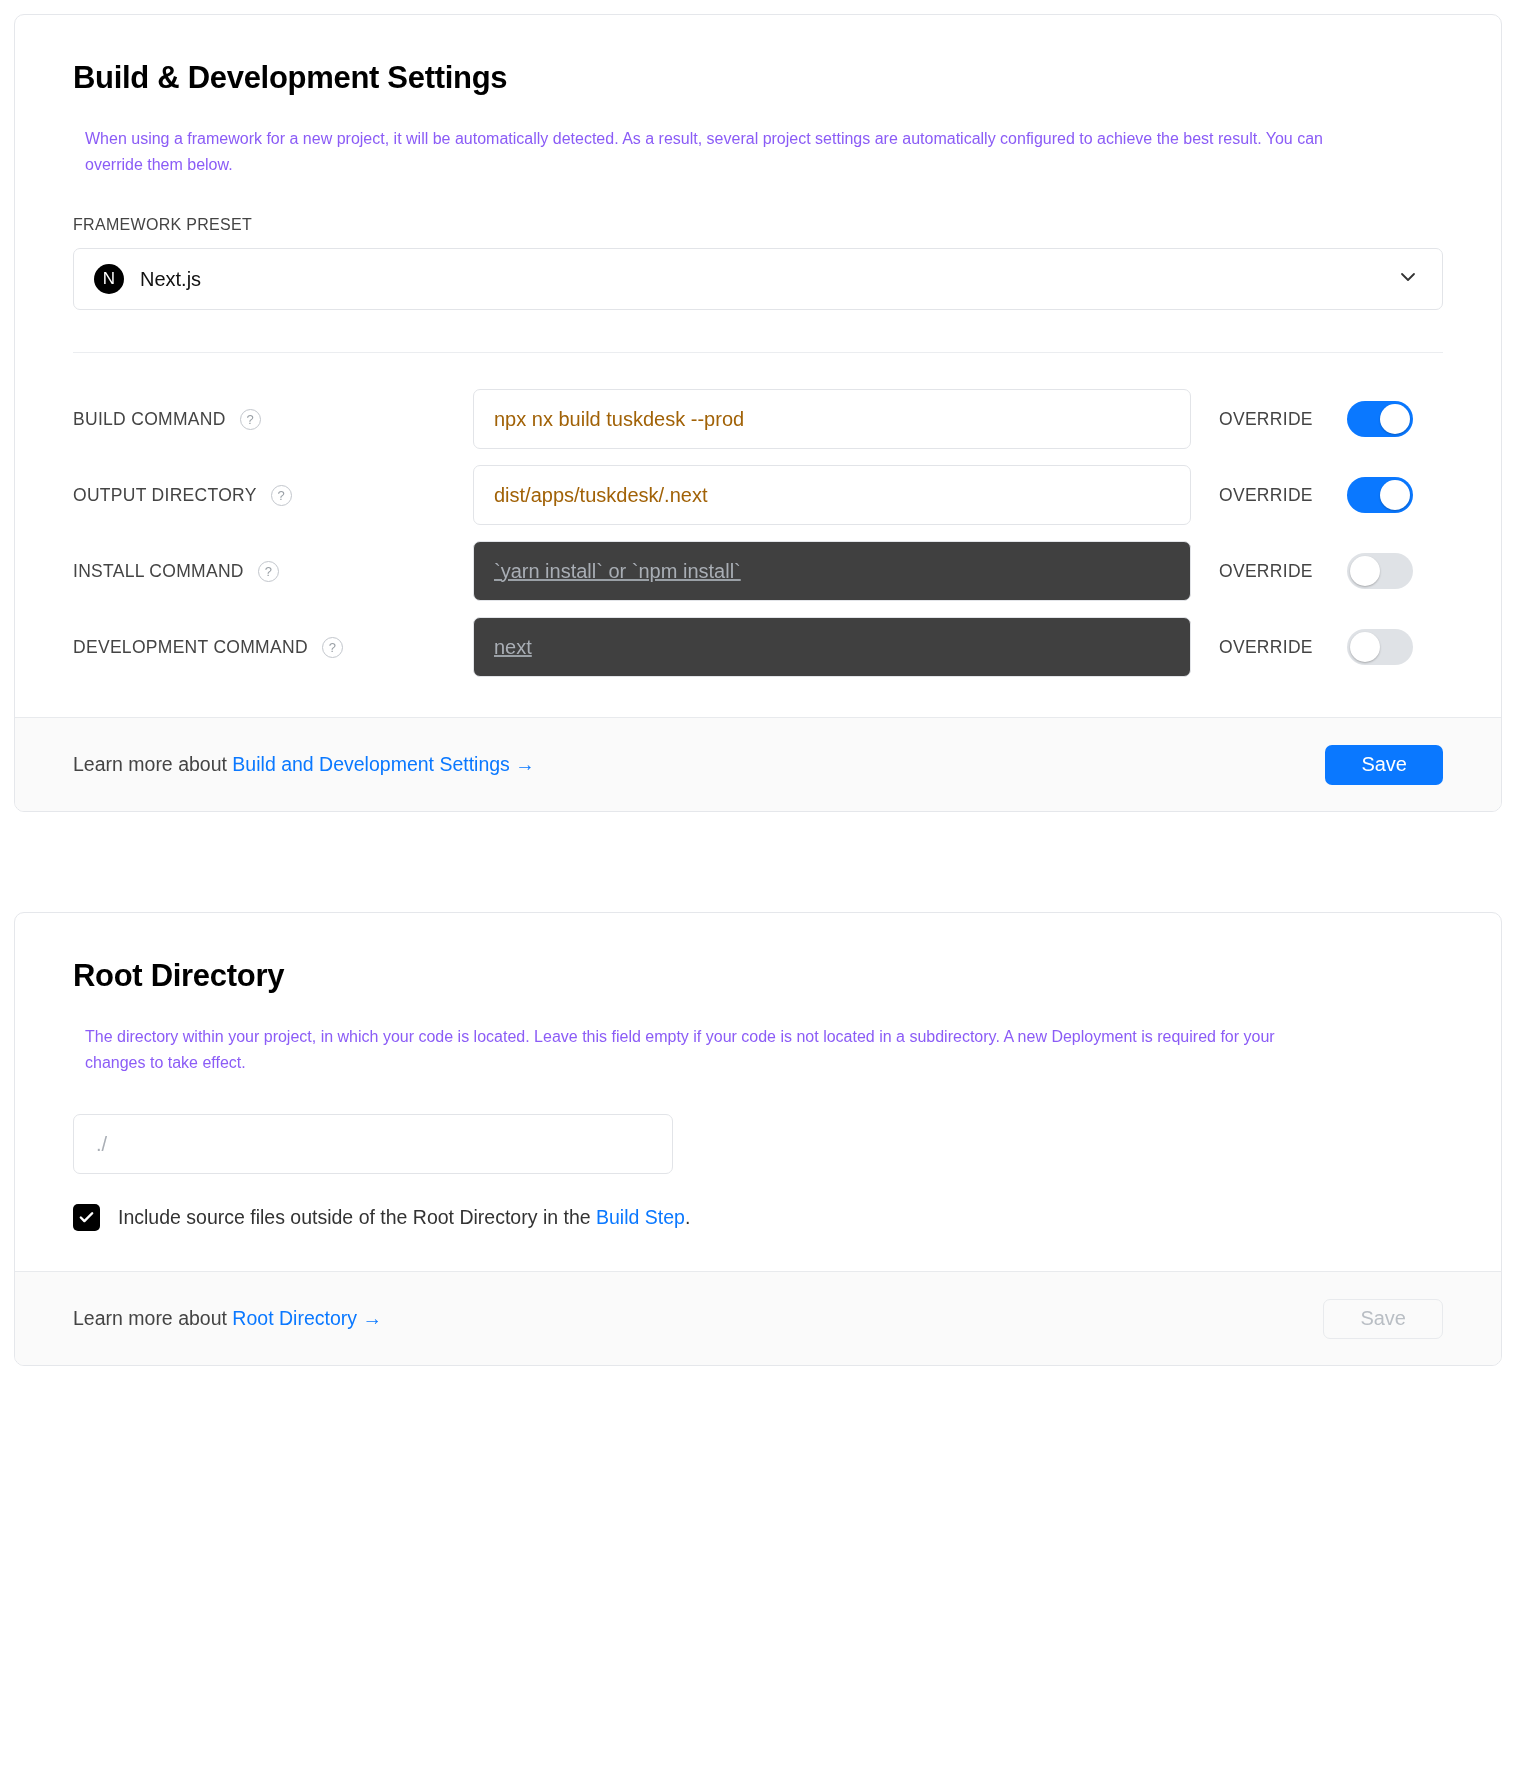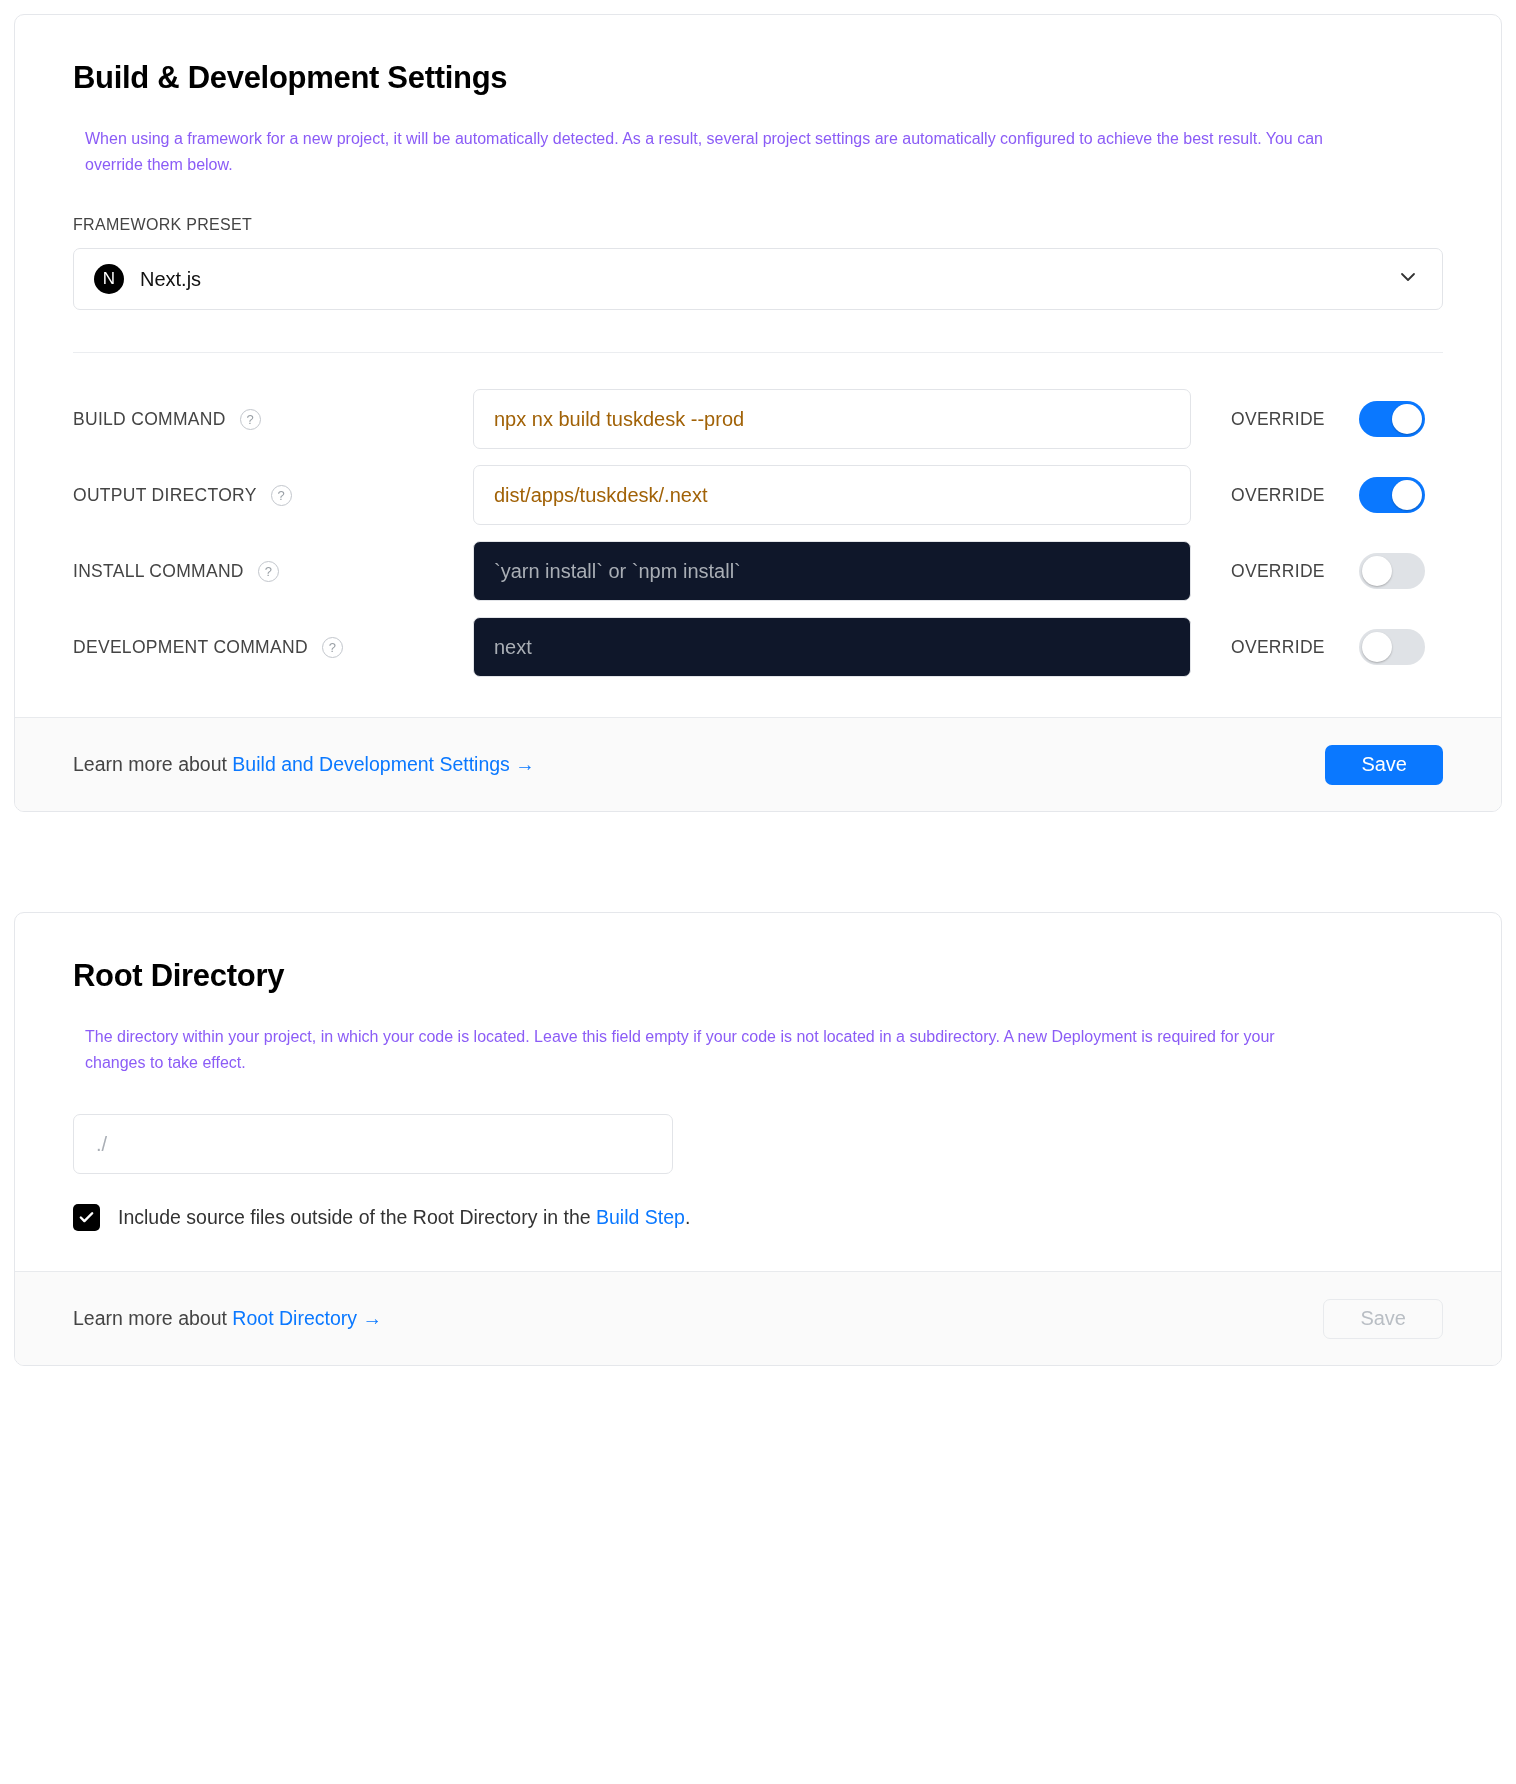--- a/index.html
+++ b/index.html
@@ -145,29 +145,30 @@
     border: 1px solid #e2e4e8;
     border-radius: 7px;
     padding: 0 20px;
     font-size: 20px;
     font-family: "Liberation Sans", sans-serif;
     color: #a16207;
     background: #fff;
     outline: none;
   }
   .row-input.disabled {
-    background: #0f172a;
+    background: #404040;
     color: #9aa0a6;
+    text-decoration: underline;
   }
   .row-input::placeholder { color: #a9aeb5; }
   .row-right {
     display: flex;
     align-items: center;
     gap: 34px;
-    margin-left: 40px;
+    margin-left: 28px;
   }
   .override-txt {
     font-size: 17.5px;
     letter-spacing: 0.3px;
     color: #444;
     text-transform: uppercase;
   }
   .toggle {
     width: 66px;
     height: 36px;

